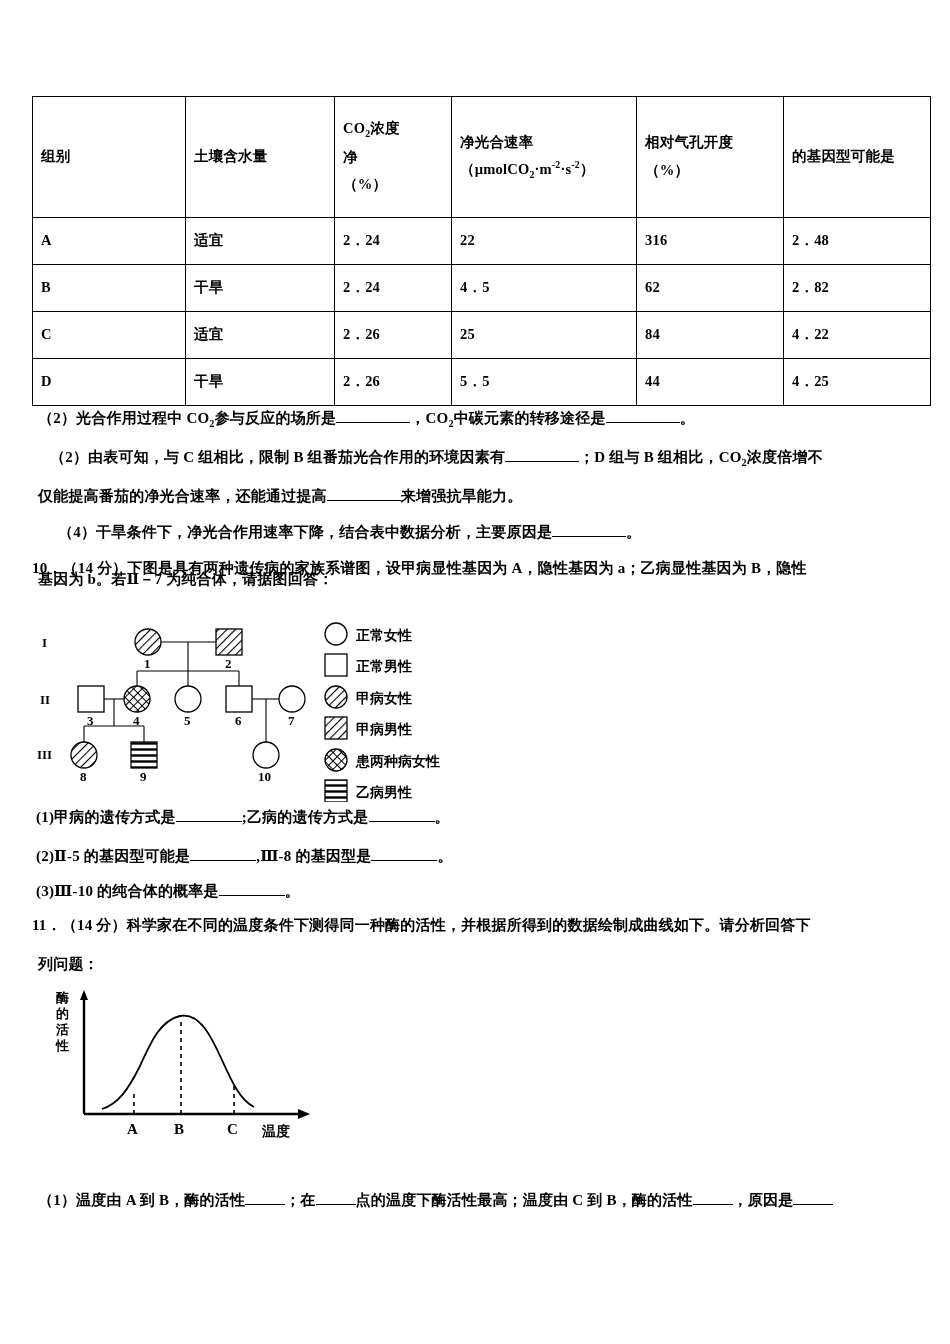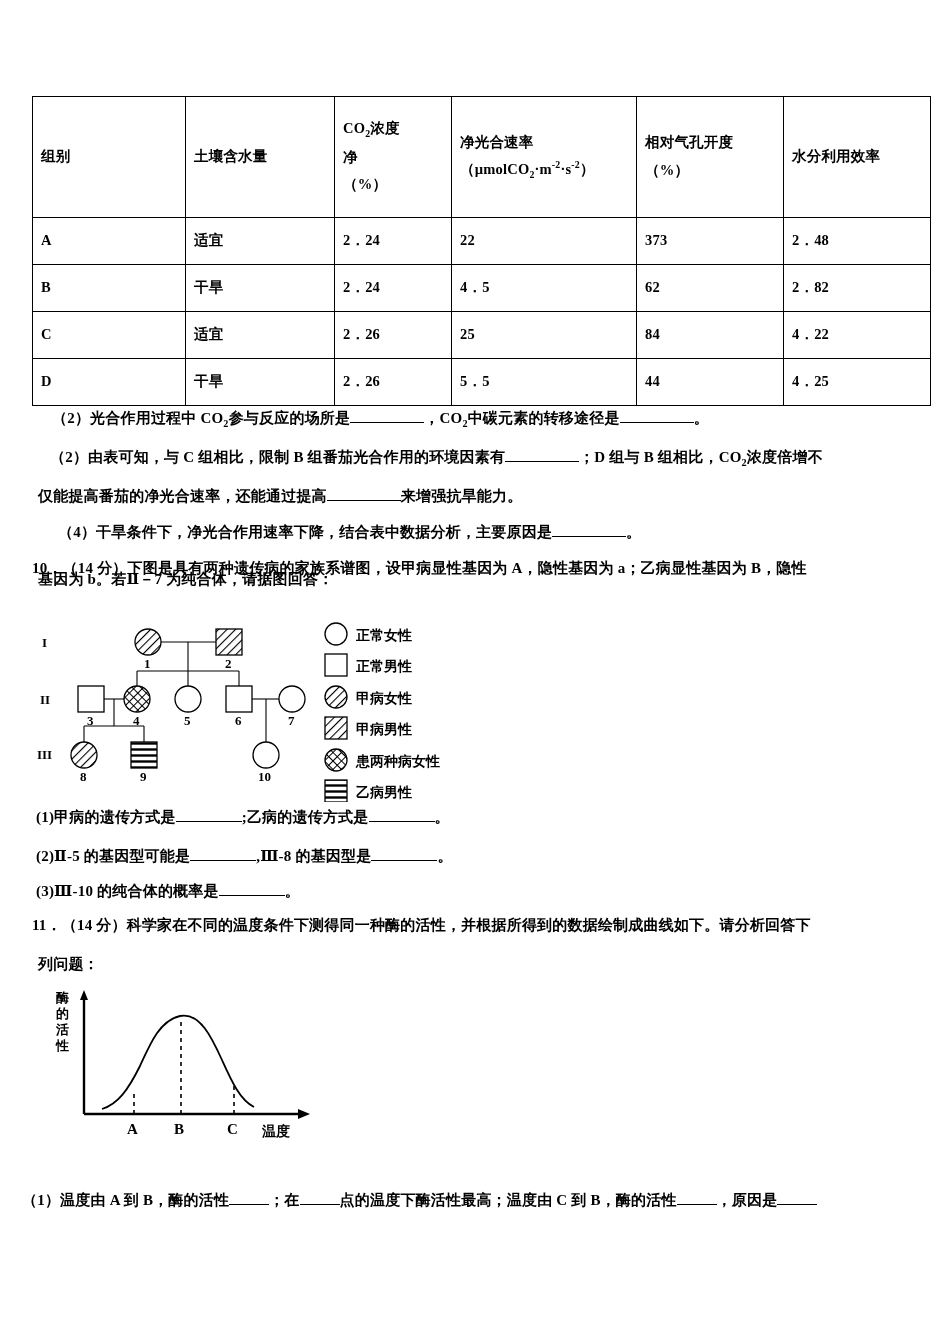--- a/index.html
+++ b/index.html
@@ -117,31 +117,31 @@
         </td>
         <td class="col-3">
           <span class="hdr-line">净光合速率</span>
           <span class="hdr-line">（µmolCO<sub>2</sub>·m<sup>-2</sup>·s<sup>-2</sup>）</span>
         </td>
         <td class="col-4">
           <span class="hdr-line">相对气孔开度</span>
           <span class="hdr-line">（%）</span>
         </td>
         <td class="col-5">
-          <span class="hdr-line">水分利用效率</span>
+          <span class="hdr-line">的基因型可能是</span>
         </td>
       </tr>
     </thead>
     <tbody>
       <tr>
         <td>A</td>
         <td>适宜</td>
         <td>2．24</td>
         <td>22</td>
-        <td>373</td>
+        <td>316</td>
         <td>2．48</td>
       </tr>
       <tr>
         <td>B</td>
         <td>干旱</td>
         <td>2．24</td>
         <td>4．5</td>
         <td>62</td>
         <td>2．82</td>
       </tr>
@@ -157,21 +157,21 @@
         <td>D</td>
         <td>干旱</td>
         <td>2．26</td>
         <td>5．5</td>
         <td>44</td>
         <td>4．25</td>
       </tr>
     </tbody>
   </table>
 
-  <div class="para" style="left:52px; top:407px;text-align:center;">
+  <div class="para" style="left:38px; top:407px;text-align:center;">
     <span>（2）光合作用过程中 CO</span><sub>2</sub><span>参与反应的场所是</span><span class="blank b-long"></span><span>，CO</span><sub>2</sub><span>中碳元素的转移途径是</span><span class="blank b-long"></span><span>。</span>
   </div>
 
   <div class="para" style="left:38px; top:446px;margin-left:12px;">
     <span>（2）由表可知，与 C 组相比，限制 B 组番茄光合作用的环境因素有</span><span class="blank b-long"></span><span>；D 组与 B 组相比，CO</span><sub>2</sub><span>浓度倍增不</span>
   </div>
 
   <div class="para" style="left:38px; top:485px;">
     <span>仅能提高番茄的净光合速率，还能通过提高</span><span class="blank b-long"></span><span>来增强抗旱能力。</span>
   </div>
@@ -306,17 +306,17 @@
       <line x1="190" y1="128" x2="190" y2="100" stroke="#000" stroke-width="1.6" stroke-dasharray="4,4"></line>
 
       <text x="83" y="148" font-family="'Liberation Serif', serif" font-size="15" font-weight="bold">A</text>
       <text x="130" y="148" font-family="'Liberation Serif', serif" font-size="15" font-weight="bold">B</text>
       <text x="183" y="148" font-family="'Liberation Serif', serif" font-size="15" font-weight="bold">C</text>
 
       <text x="218" y="150" font-family="'Liberation Sans', sans-serif" font-size="14" font-weight="bold">温度</text>
     </svg>
   </div>
 
-  <div class="para" style="left:22px; top:1189px;">
+  <div class="para" style="left:38px; top:1189px;">
     <span>（1）温度由 A 到 B，酶的活性</span><span class="blank b-short"></span><span>；在</span><span class="blank b-short"></span><span>点的温度下酶活性最高；温度由 C 到 B，酶的活性</span><span class="blank b-short"></span><span>，原因是</span><span class="blank b-short"></span>
   </div>
 
 </div>
 
 </body></html>

